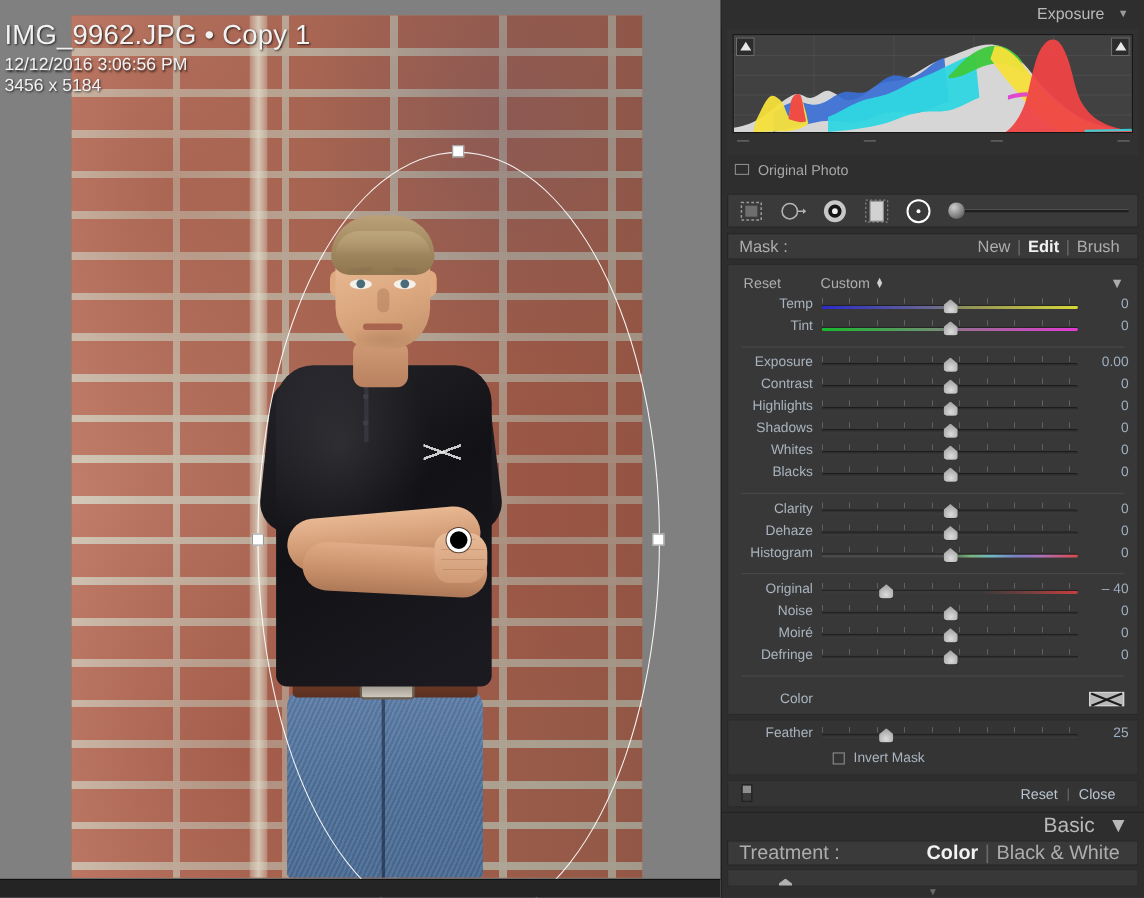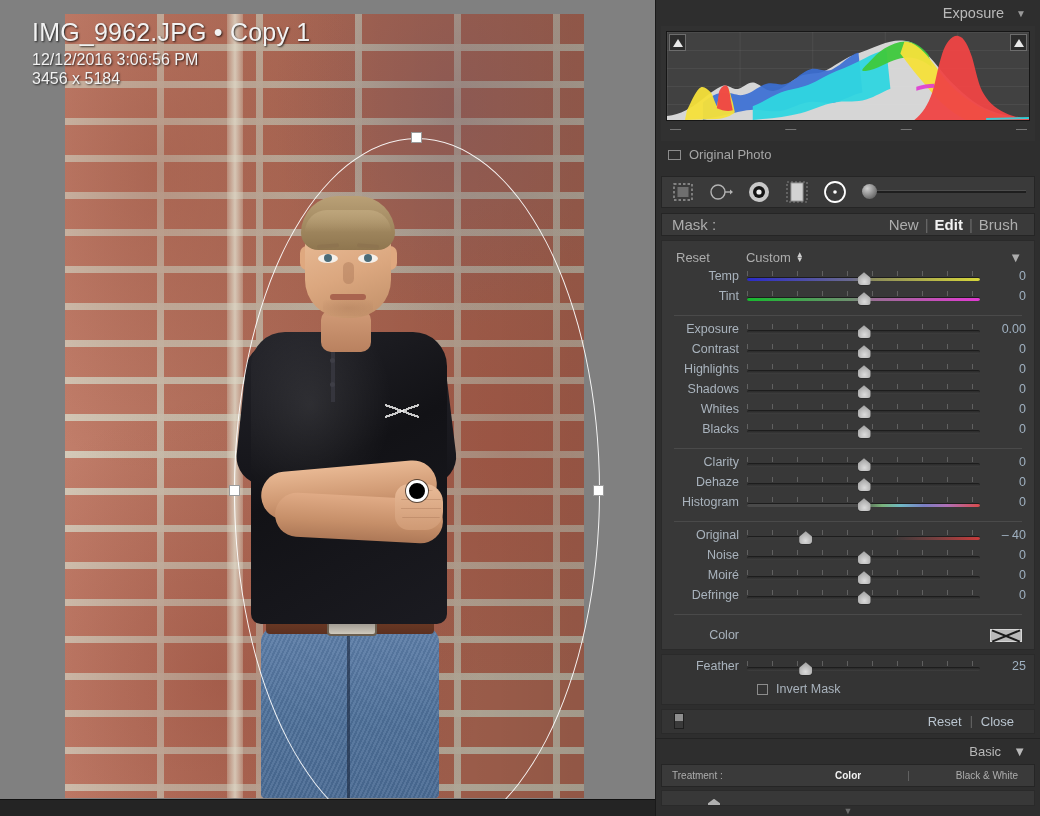--- a/index.html
+++ b/index.html
@@ -193,21 +193,21 @@
     border-radius: 50%; background: #000; border: 3px solid #fff;
     box-shadow: 0 0 0 1px rgba(0,0,0,0.6);
   }
   #pin::after {
     content: ""; position: absolute; left: 50%; top: 50%;
     width: 8px; height: 8px; margin: -4px 0 0 -4px;
     border-radius: 50%; background: #000;
   }
   
   #info {
-    position: absolute; left: 32px; top: 18px;
+    position: absolute; left: 4px; top: 18px;
     color: #f2f2f2; text-shadow: 1px 1px 2px rgba(0,0,0,0.75);
     pointer-events: none; z-index: 9;
   }
   #info-title { font-size: 25px; font-weight: 400; letter-spacing: .2px; line-height: 1.15; }
   #info-date { font-size: 16px; margin-top: 3px; line-height: 1.2; }
   #info-dims { font-size: 16px; line-height: 1.2; }
 
   
   #right {
     width: 385px; height: 816px;
@@ -359,26 +359,26 @@
     width: 10px; height: 16px;
     background: linear-gradient(to bottom, #8e8e8e 0 50%, #3a3a3a 50% 100%);
     border: 1px solid #1e1e1e;
   }
   #bottom-bar .spacer { flex: 1; }
   .bb-link { color: #b9c4ce; font-size: 13px; padding: 0 8px; }
 
   
   #basic-head {
     height: 30px; display: flex; align-items: center; justify-content: flex-end;
-    padding-right: 14px; gap: 12px; color: #b9b9b9; font-size: 13px;
+    padding-right: 14px; gap: 12px; color: #b9b9b9; font-size: 19px;
     border-top: 1px solid #232323; margin-top: 4px;
   }
   #treat-row {
     margin: 0 5px; height: 26px; background: #3a3a3a; border: 1px solid #252525;
-    display: flex; align-items: center; padding: 0 10px; font-size: 10px; color: #adadad; gap: 40px;
+    display: flex; align-items: center; padding: 0 10px; font-size: 18px; color: #adadad;
   }
   #treat-row .spacer { flex: 1; }
   #basic-tail { margin: 3px 5px 0; height: 18px; background: #383838; border: 1px solid #2a2a2a; position: relative; overflow: hidden; }
   #basic-tail .tiny-thumb {
     position: absolute; left: 46px; top: 8px; width: 12px; height: 10px;
     background: #b0b0b0; clip-path: polygon(50% 0%, 100% 45%, 100% 100%, 0% 100%, 0% 45%);
   }
   #panel-caret {
     height: 12px; display: flex; align-items: center; justify-content: center;
     color: #6d6d6d; font-size: 9px;

